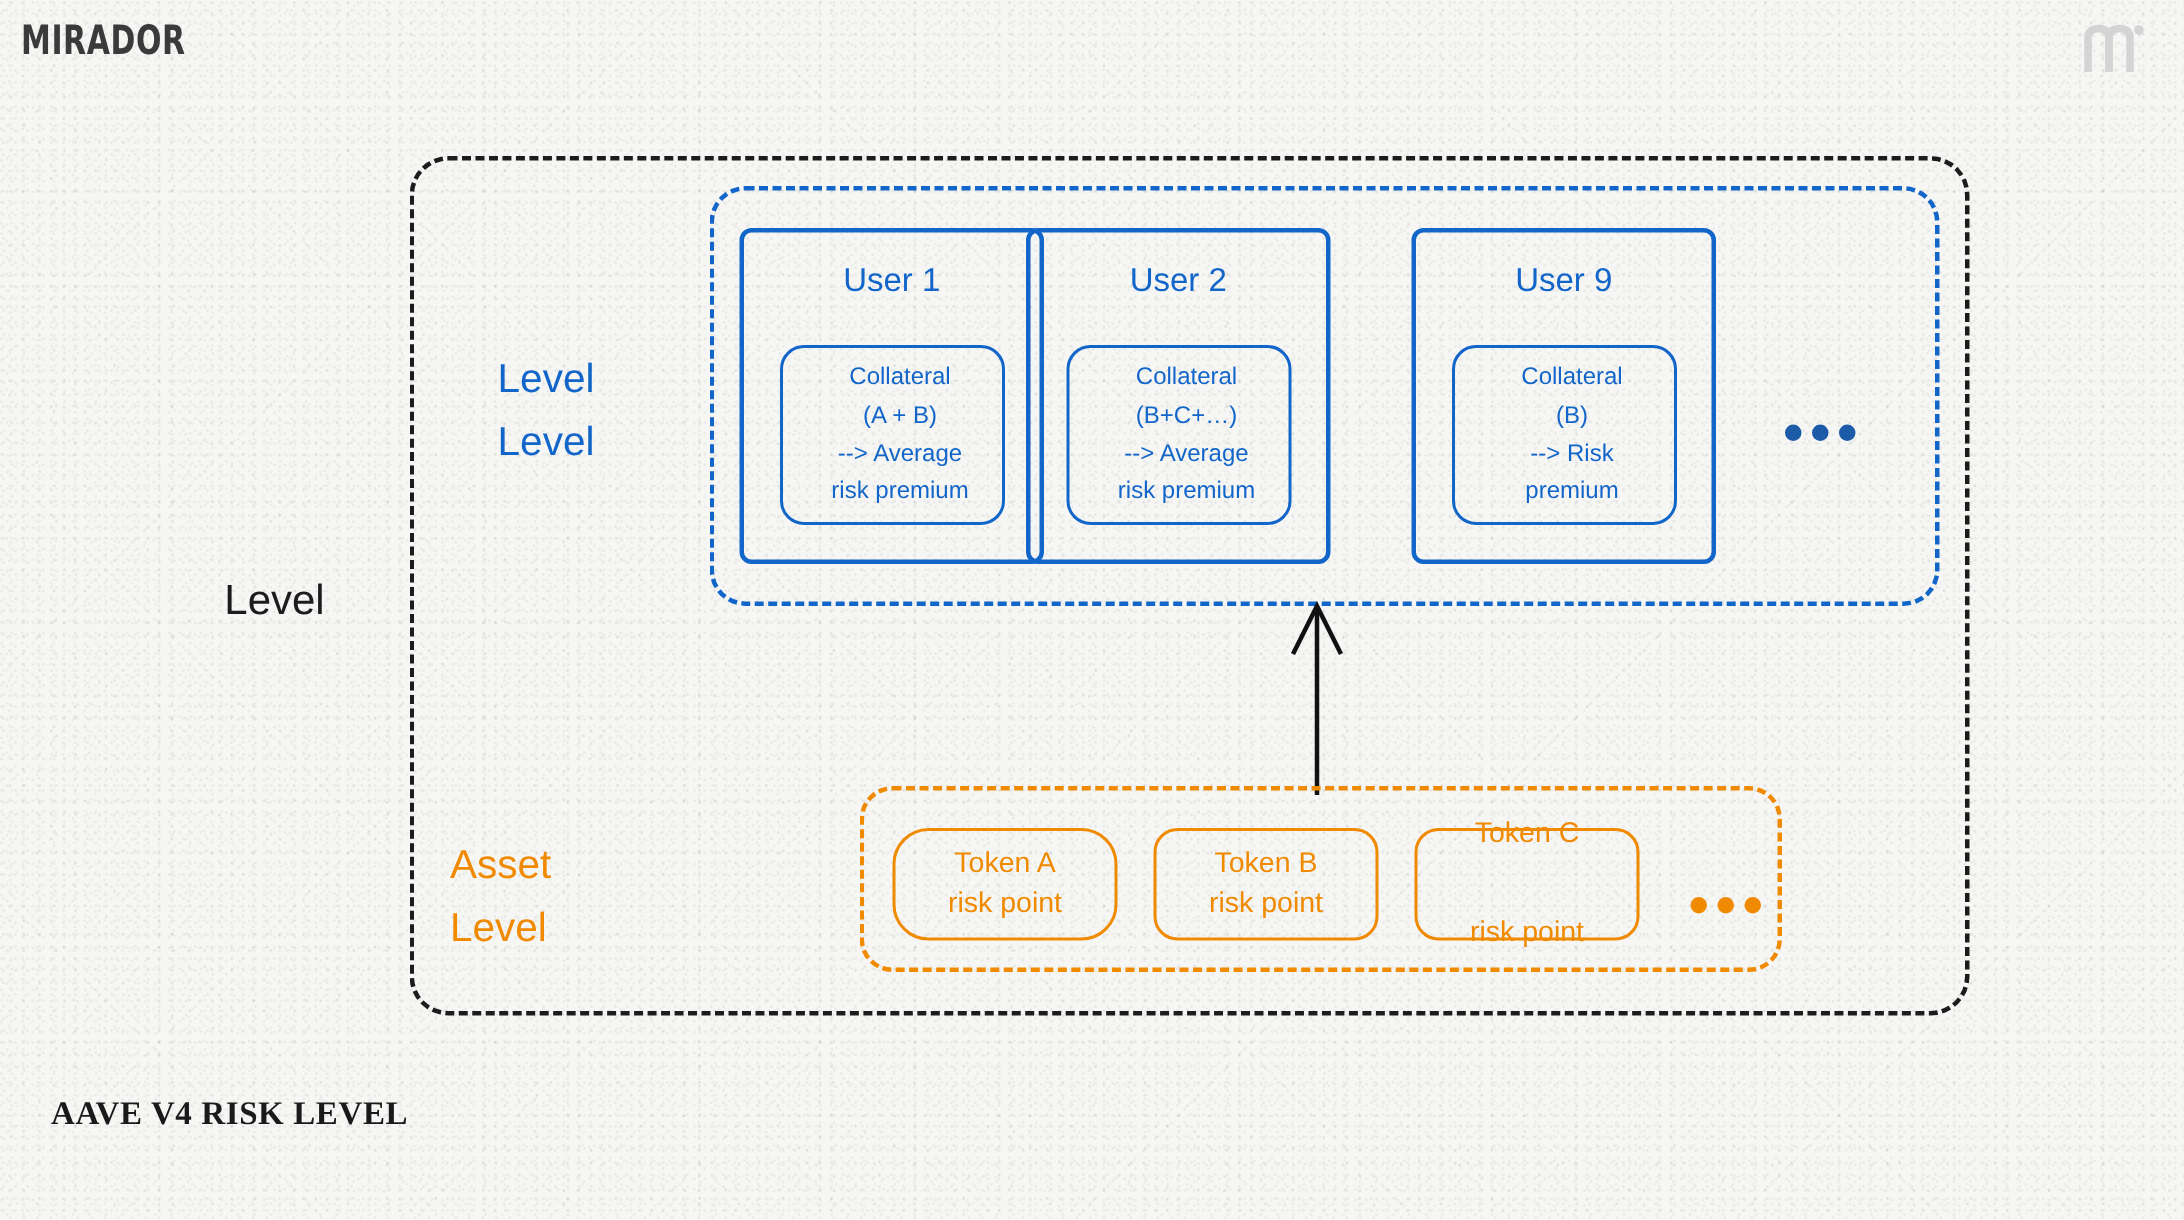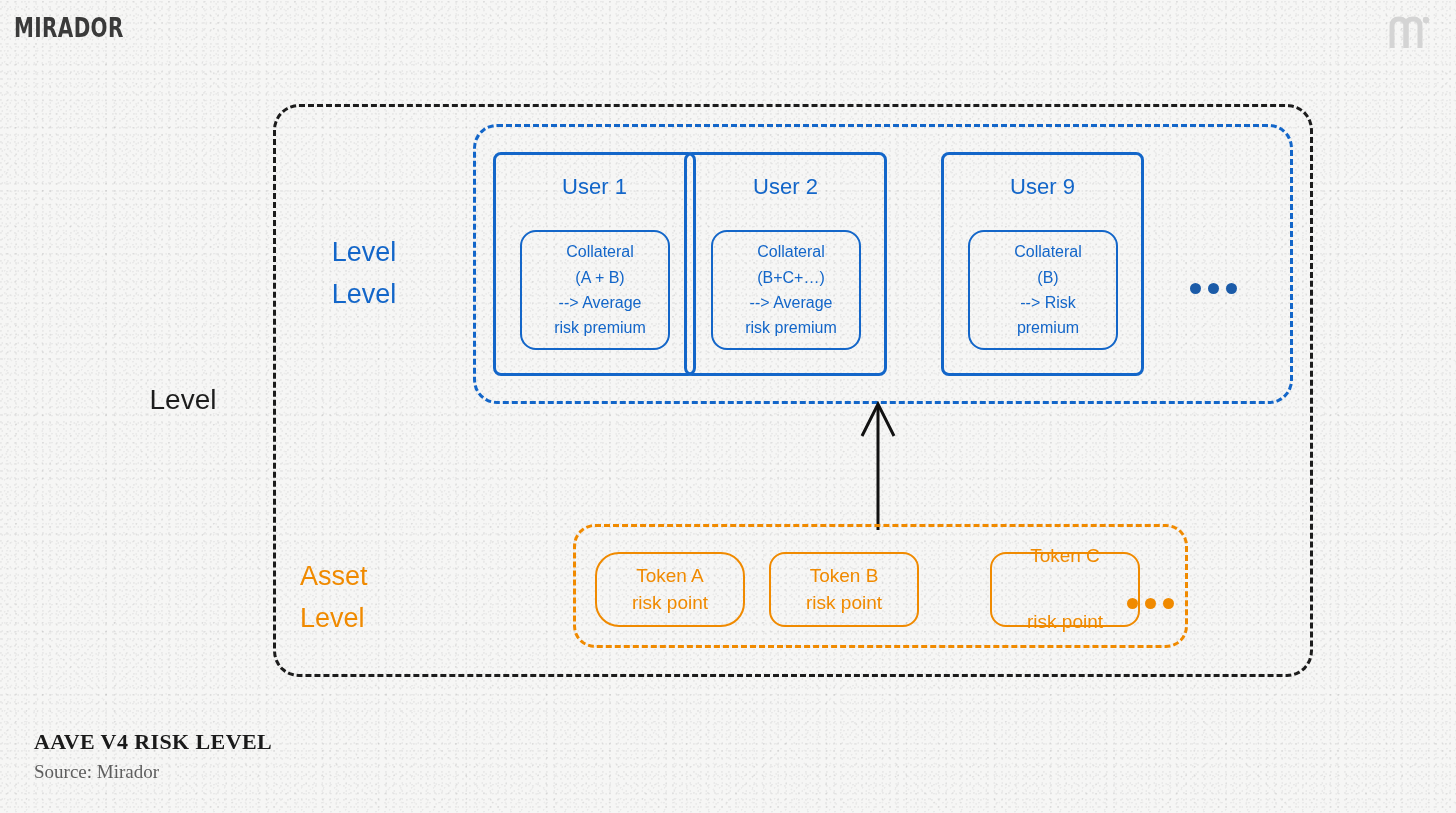--- a/index.html
+++ b/index.html
@@ -302,29 +302,28 @@
   </div>
 
   <div class="token-card" style="left:595px;border-radius:24px;">
     <div>Token A</div>
     <div>risk point</div>
   </div>
   <div class="token-card" style="left:769px;">
     <div>Token B</div>
     <div>risk point</div>
   </div>
-  <div class="token-card" style="left:990px;gap:39px;">
+  <div class="token-card" style="left:943px;gap:39px;">
     <div>Token C</div>
     <div>risk point</div>
   </div>
 
   <div class="ellipsis-orange">
     <span></span>
     <span></span>
     <span></span>
   </div>
 
   <div class="caption">
     <div class="caption-title">AAVE V4 RISK LEVEL</div>
-    <div class="caption-source">Source: Mirador</div>
   </div>
 
 </div>
 
 </body></html>

